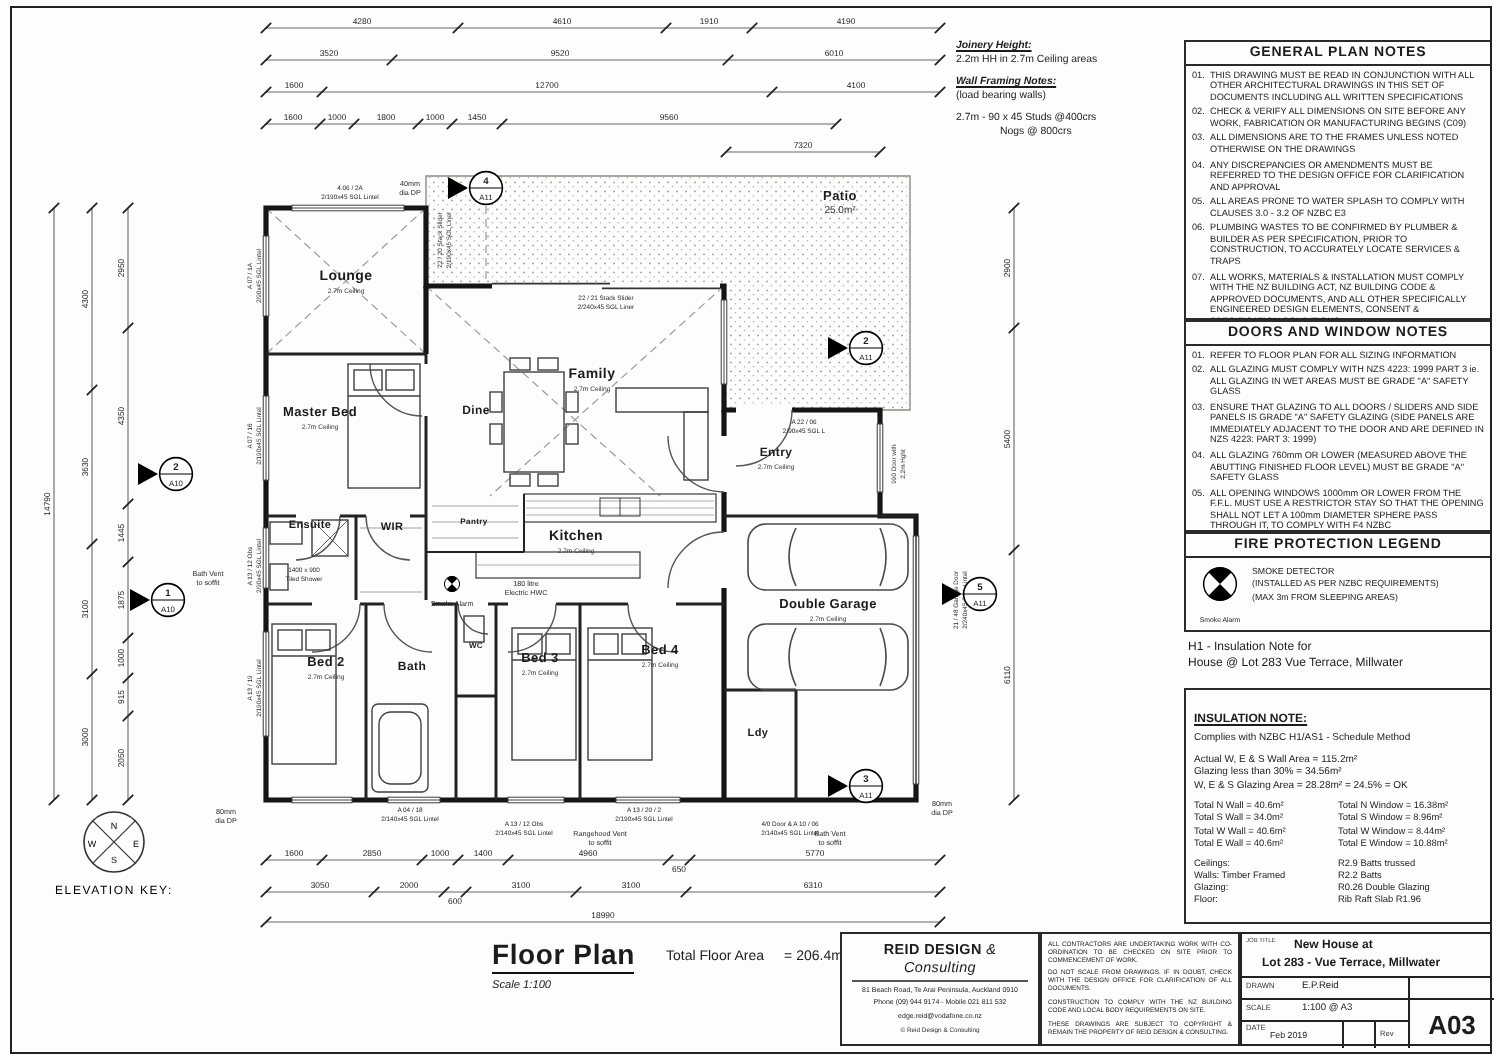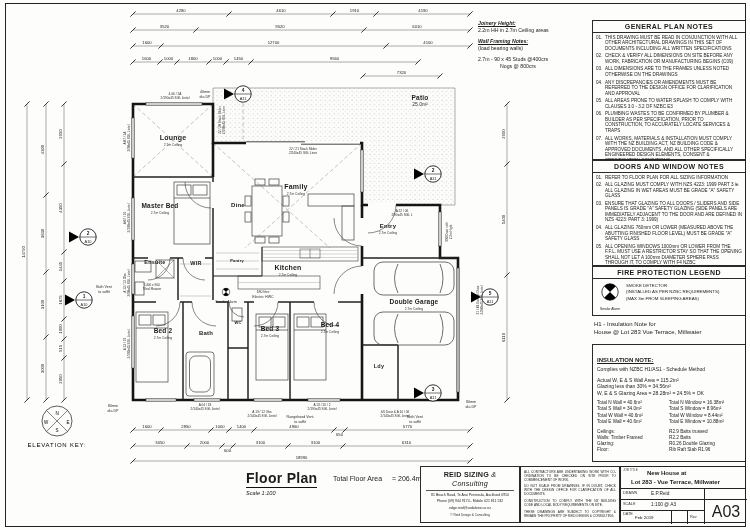--- a/index.html
+++ b/index.html
@@ -42,21 +42,21 @@
   .tb{position:absolute;left:620px;top:466px;width:126px;height:57px;border:1px solid #222;box-sizing:border-box;background:#fdfdfb;}
   .tb-job{position:absolute;left:0;top:0;width:100%;height:22px;border-bottom:.8px solid #222;box-sizing:border-box;}
   .tb-job .lbl{position:absolute;left:2px;top:1px;font-size:3px;color:#444;}
   .tb-job .j1{position:absolute;left:26px;top:3px;font-size:6px;font-weight:bold;}
   .tb-job .j2{position:absolute;left:10px;top:12px;font-size:6px;font-weight:bold;}
   .tb-row{position:absolute;left:0;width:83px;box-sizing:border-box;border-bottom:.8px solid #222;}
   .tb-lbl{position:absolute;left:2px;top:2px;font-size:3.8px;color:#333;}
   .tb-val{position:absolute;left:30px;top:2px;font-size:4.8px;}
   .tb-right{position:absolute;left:83px;top:22px;width:43px;height:11px;border-left:.8px solid #222;border-bottom:.8px solid #222;box-sizing:border-box;}
   .tb-a03{position:absolute;left:83px;top:33px;width:43px;height:24px;border-left:.8px solid #222;box-sizing:border-box;
-          display:flex;align-items:center;justify-content:center;font-size:16px;font-weight:normal;}
+          display:flex;align-items:center;justify-content:center;font-size:13px;font-weight:bold;}
   .tb-date{position:absolute;left:0;top:44px;width:50px;height:13px;box-sizing:border-box;}
   .tb-date .d{position:absolute;left:14px;top:4px;font-size:4.4px;}
   .tb-mid{position:absolute;left:50px;top:44px;width:16px;height:13px;border-left:.8px solid #222;box-sizing:border-box;}
   .tb-rev{position:absolute;left:66px;top:44px;width:17px;height:13px;border-left:.8px solid #222;box-sizing:border-box;}
   .tb-rev .lbl{top:4px;}
 </style>
 </head>
 <body>
 
 <div id="sheet">
@@ -726,21 +726,21 @@
 
   <div class="fp-title">
     <span class="fp-name">Floor Plan</span>
     <div class="fp-scale">Scale 1:100</div>
   </div>
   <div class="fp-area">
     <span>Total Floor Area</span><span>=  206.4m²</span>
   </div>
 
   <div class="box co-box" style="left:420px;top:466px;width:100px;height:57px;">
-    <div class="co-name"><b>REID SIZING</b> <i>&amp; Consulting</i></div>
+    <div class="co-name"><b>REID DESIGN</b> <i>&amp; Consulting</i></div>
     <div class="co-line">81 Beach Road, Te Arai Peninsula, Auckland 0910</div>
     <div class="co-line">Phone (09) 944 9174  -  Mobile 021 811 532</div>
     <div class="co-line">edge.reid@vodafone.co.nz</div>
     <div class="co-copy">© Reid Design &amp; Consulting</div>
   </div>
 
   <div class="box legal" style="left:520px;top:466px;width:100px;height:57px;">
       <p>ALL CONTRACTORS ARE UNDERTAKING WORK WITH CO-ORDINATION TO BE CHECKED ON SITE PRIOR TO COMMENCEMENT OF WORK.</p>
       <p>DO NOT SCALE FROM DRAWINGS. IF IN DOUBT, CHECK WITH THE DESIGN OFFICE FOR CLARIFICATION OF ALL DOCUMENTS.</p>
       <p>CONSTRUCTION TO COMPLY WITH THE NZ BUILDING CODE AND LOCAL BODY REQUIREMENTS ON SITE.</p>

